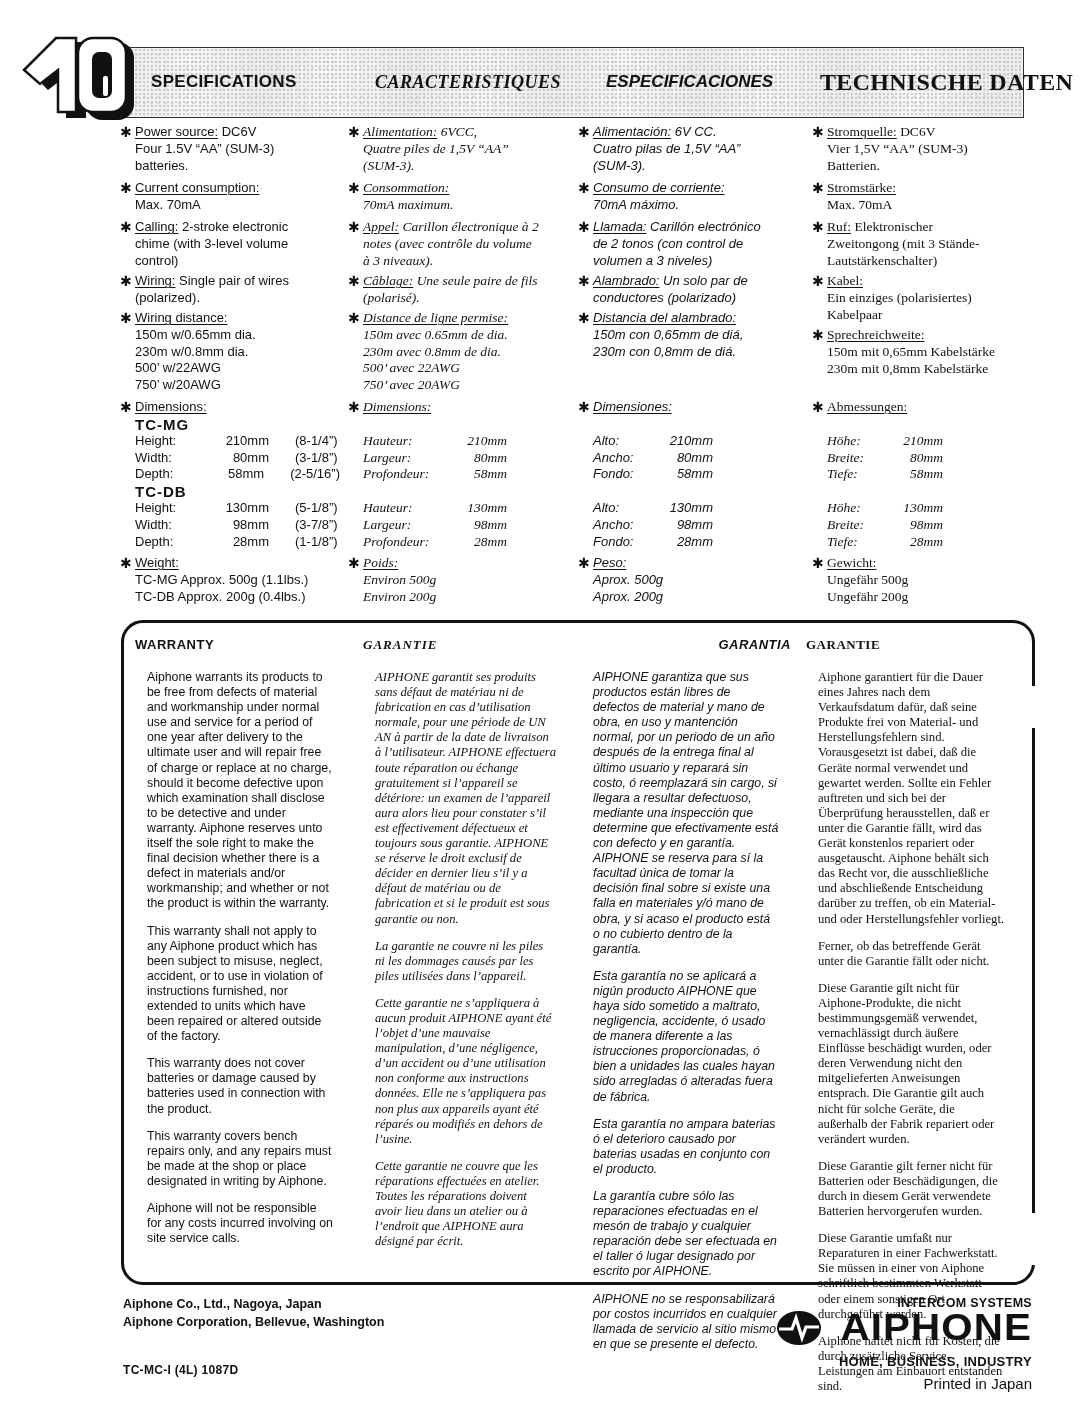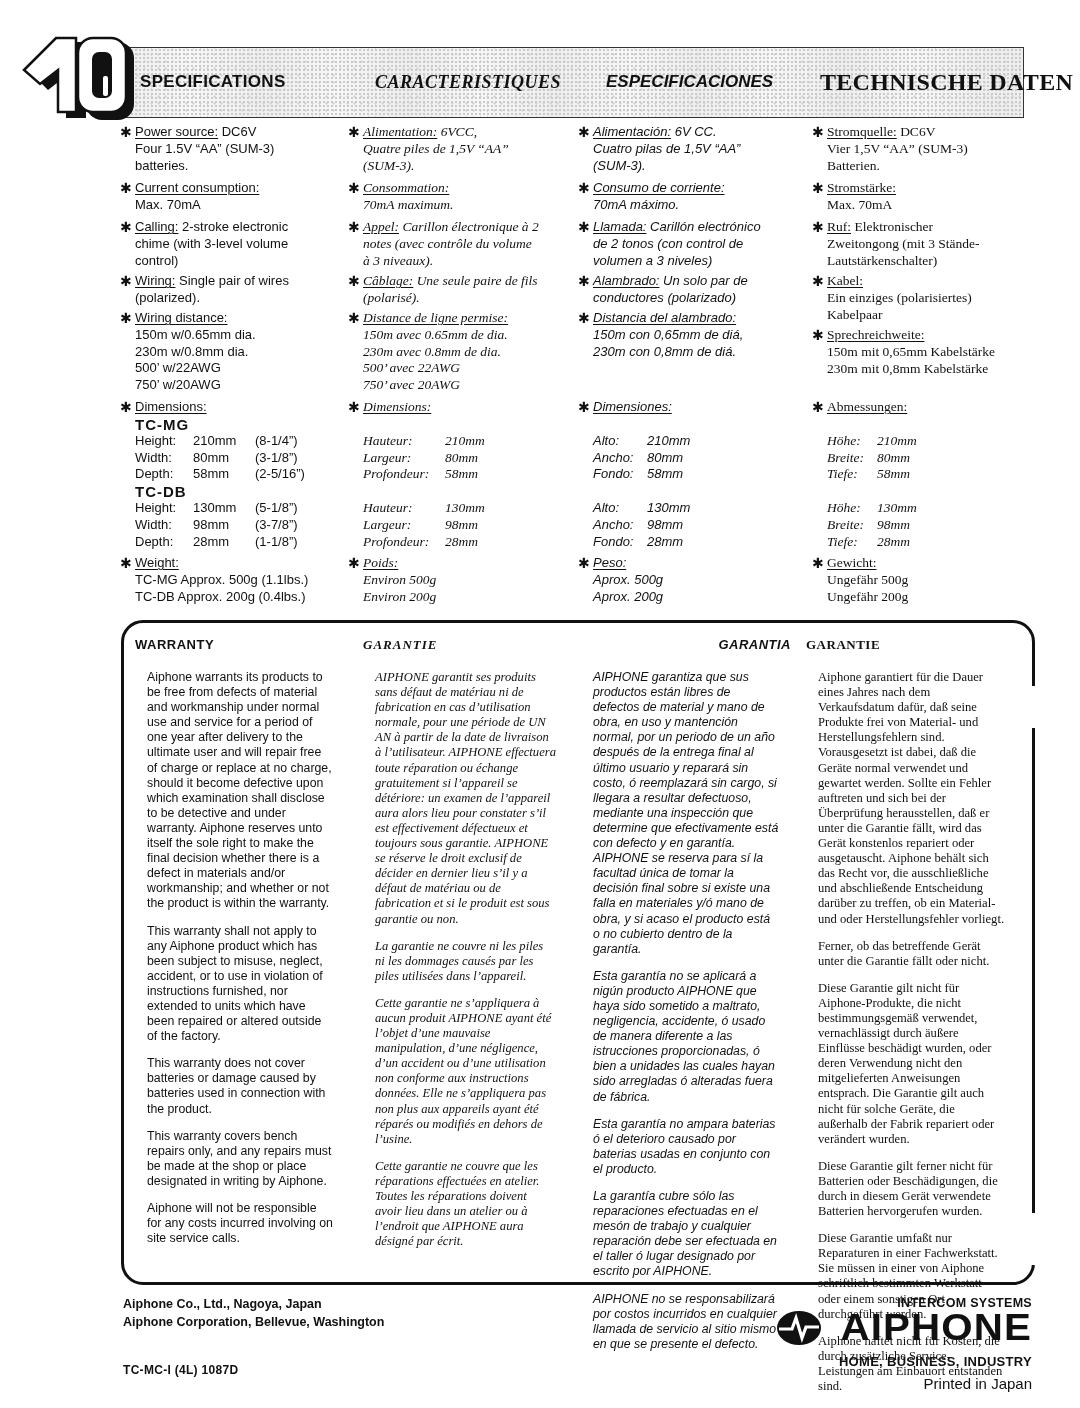--- a/index.html
+++ b/index.html
@@ -17,21 +17,21 @@
         linear-gradient(90deg, rgba(255,255,255,0.0) 0%, rgba(255,255,255,0.55) 8%, rgba(255,255,255,0) 16%, rgba(255,255,255,0.55) 24%, rgba(255,255,255,0) 32%, rgba(255,255,255,0.55) 40%, rgba(255,255,255,0) 48%, rgba(255,255,255,0.55) 56%, rgba(255,255,255,0) 64%, rgba(255,255,255,0.55) 72%, rgba(255,255,255,0) 80%, rgba(255,255,255,0.55) 88%, rgba(255,255,255,0) 96%);
       background-size: 4px 4px, 7px 7px, 100% 100%;
       background-position: 0 0, 2px 3px, 0 0;
     }
     .section-number {
       position: absolute; left: 18px; top: 36px; width: 120px; height: 86px;
     }
     .header-title {
       position: absolute; top: 70px; font-size: 17px; line-height: 24px; white-space: nowrap;
     }
-    .ht-en { left: 140px; font-family: "Liberation Sans", sans-serif; font-weight: bold; letter-spacing: 0.3px; }
+    .ht-en { left: 151px; font-family: "Liberation Sans", sans-serif; font-weight: bold; letter-spacing: 0.3px; }
     .ht-fr { left: 375px; font-family: "Liberation Serif", serif; font-style: italic; font-weight: bold; font-size: 18px; letter-spacing: 0.5px; }
     .ht-es { left: 606px; font-family: "Liberation Sans", sans-serif; font-style: italic; font-weight: bold; }
     .ht-de { left: 820px; font-family: "Liberation Serif", serif; font-weight: bold; font-size: 24px; letter-spacing: 0.3px; }
 
     
     .spec-col { position: absolute; top: 124px; font-size: 13px; line-height: 16.8px; }
     .col-en { left: 120px; width: 220px; font-family: "Liberation Sans", sans-serif; }
     .col-fr { left: 348px; width: 225px; font-family: "Liberation Serif", serif; font-style: italic; font-size: 13.5px; }
     .col-es { left: 578px; width: 225px; font-family: "Liberation Sans", sans-serif; font-style: italic; }
     .col-de { left: 812px; width: 230px; font-family: "Liberation Serif", serif; font-size: 13.5px; }
@@ -39,23 +39,23 @@
     .spec-item { position: absolute; left: 0; width: 100%; }
     .spec-item .star {
       position: absolute; left: 0; top: 0; font-style: normal; font-weight: bold;
       font-family: "DejaVu Sans", sans-serif; font-size: 14px;
     }
     .spec-item .body { padding-left: 15px; }
     .spec-item .label { text-decoration: underline; text-decoration-thickness: 1px; text-underline-offset: 2px; }
     .spec-item .line { display: block; white-space: nowrap; }
 
     .model-title { font-weight: bold; font-style: normal; font-size: 15px; letter-spacing: 1px; line-height: 17px; font-family: "Liberation Sans", sans-serif; }
-    .dim-row { display: flex; white-space: nowrap; }
+    .dim-row { display: flex; white-space: nowrap; gap: 20px; }
     .dim-row .k { display: inline-block; }
-    .dim-row .v { display: inline-block; }
+    .dim-row .v { display: inline-block; text-align: right; }
     .col-en .dim-row .k { width: 58px; }
     .col-en .dim-row .v { width: 56px; }
     .col-en .dim-row .inch { padding-left: 6px; }
     .col-fr .dim-row .k { width: 82px; }
     .col-fr .dim-row .v { width: 42px; }
     .col-es .dim-row .k { width: 54px; }
     .col-es .dim-row .v { width: 46px; }
     .col-de .dim-row .k { width: 50px; }
     .col-de .dim-row .v { width: 46px; }
 

